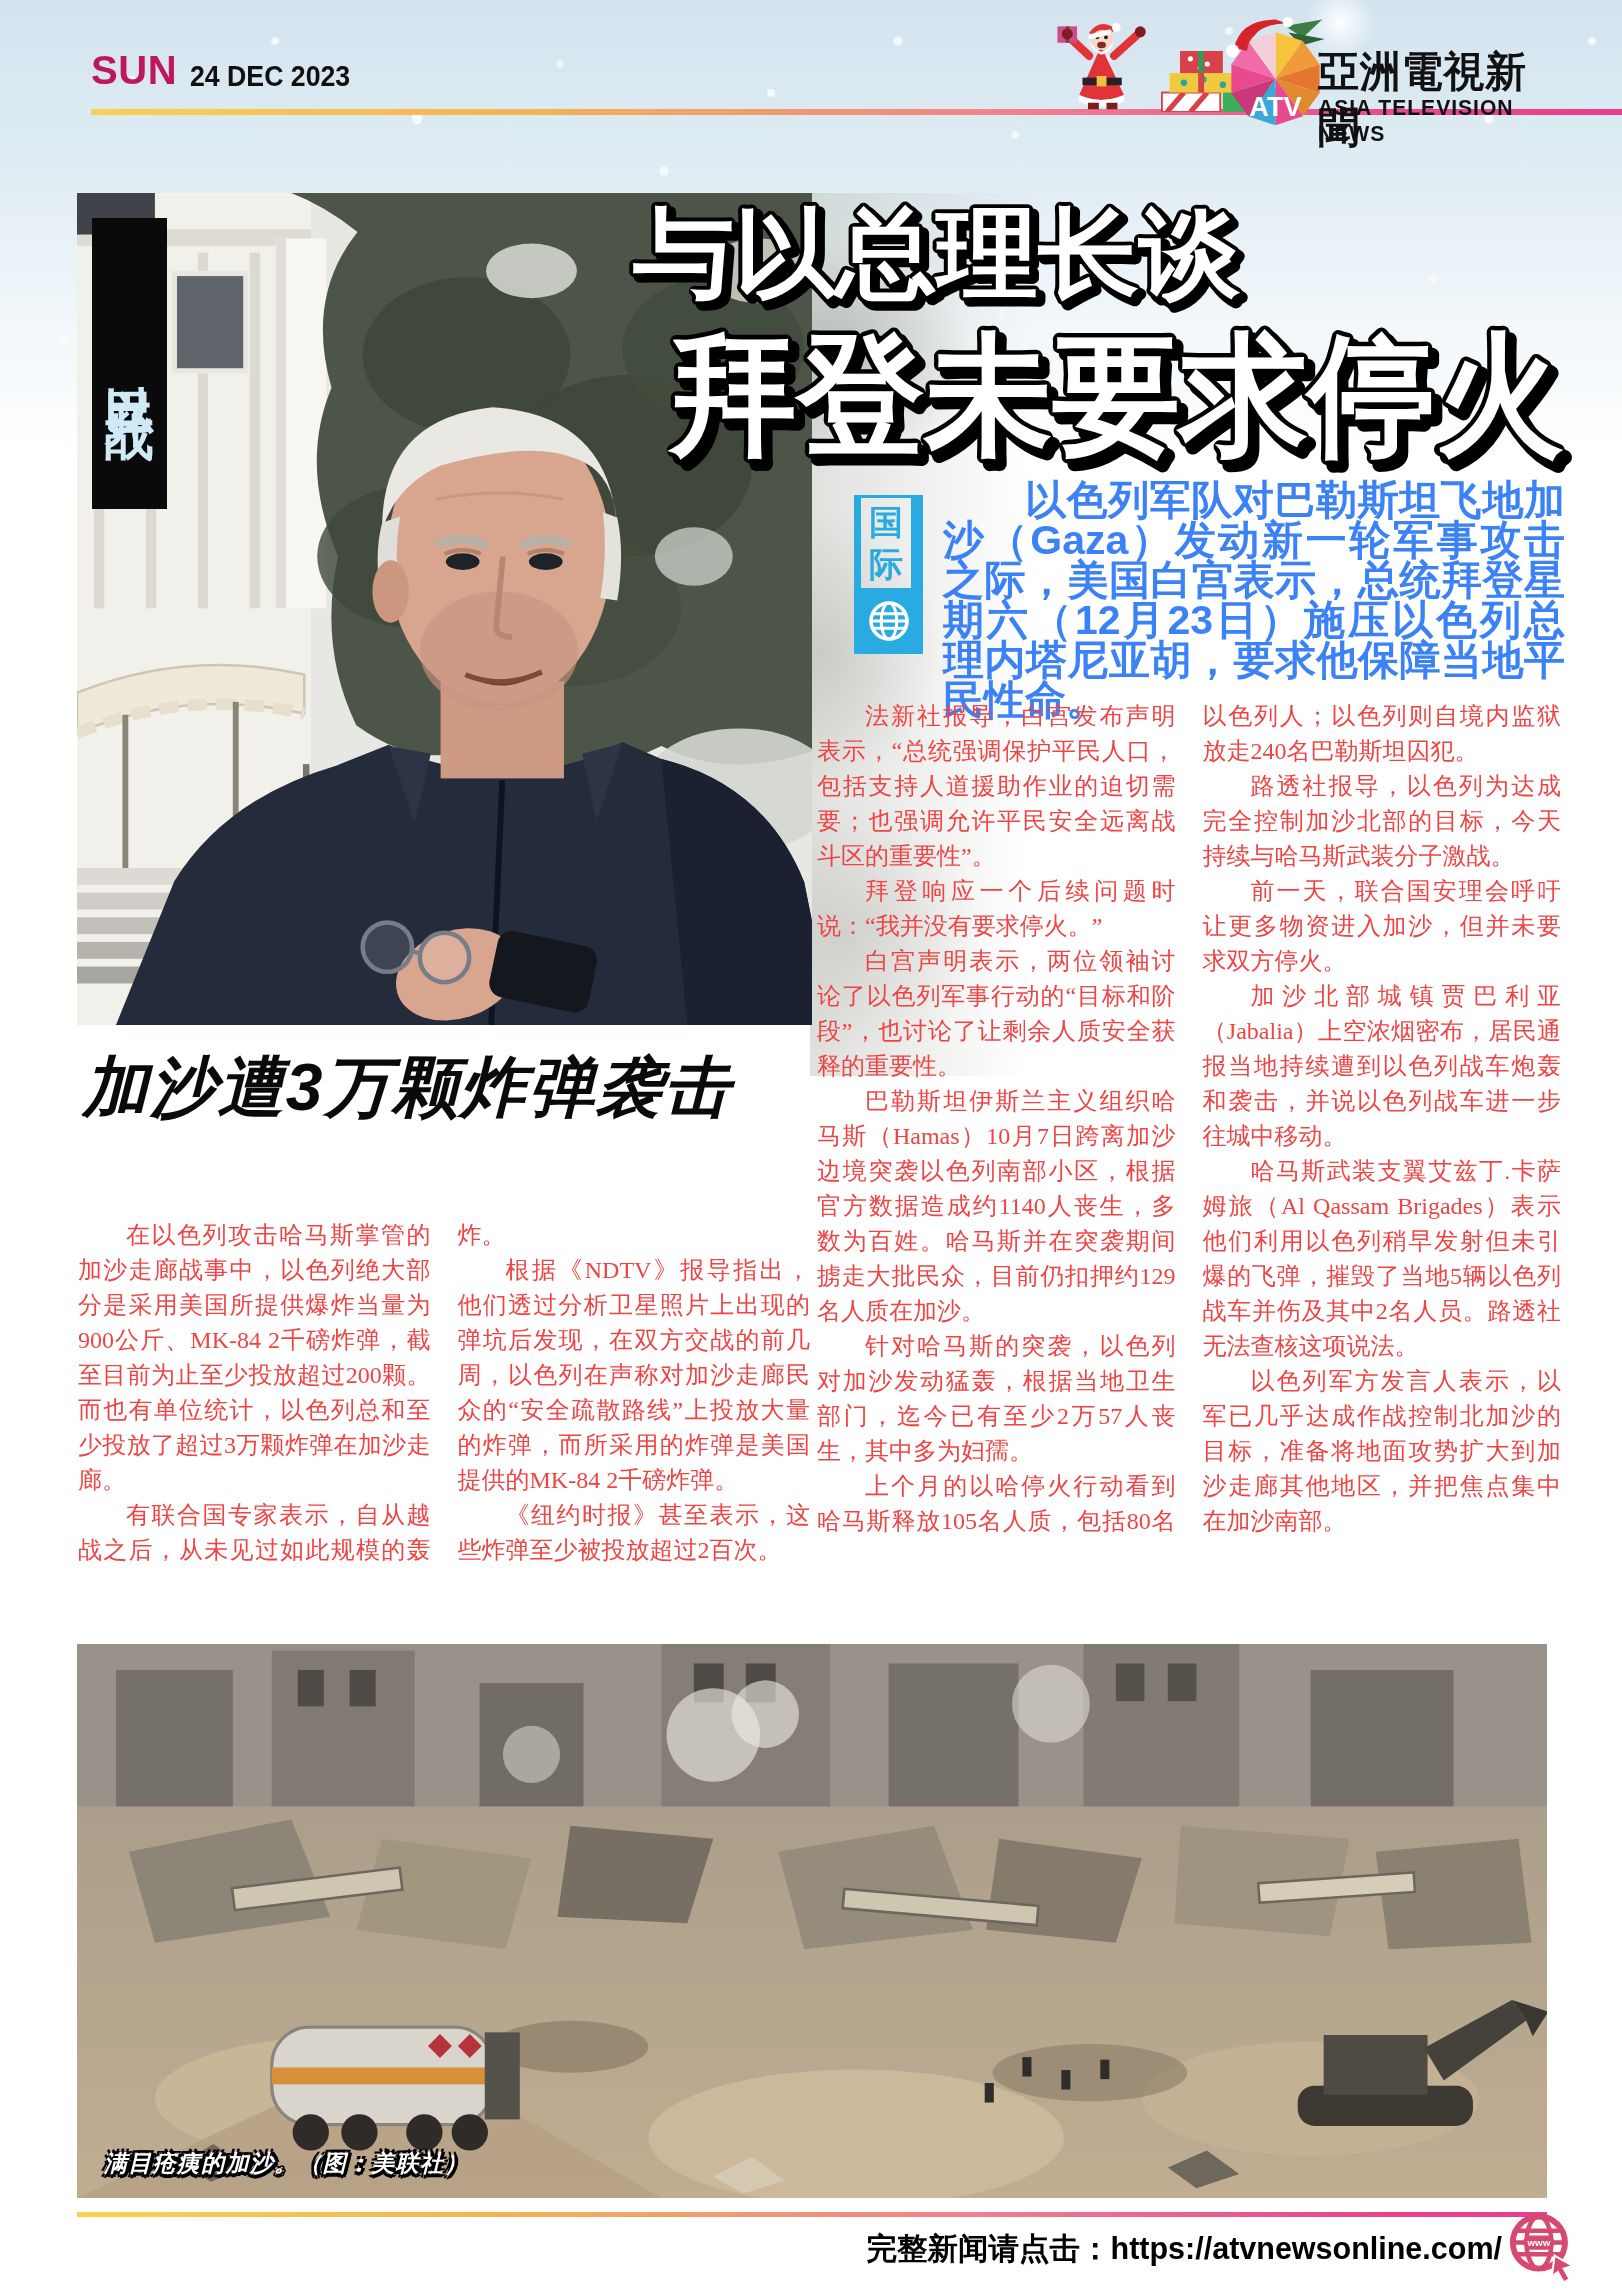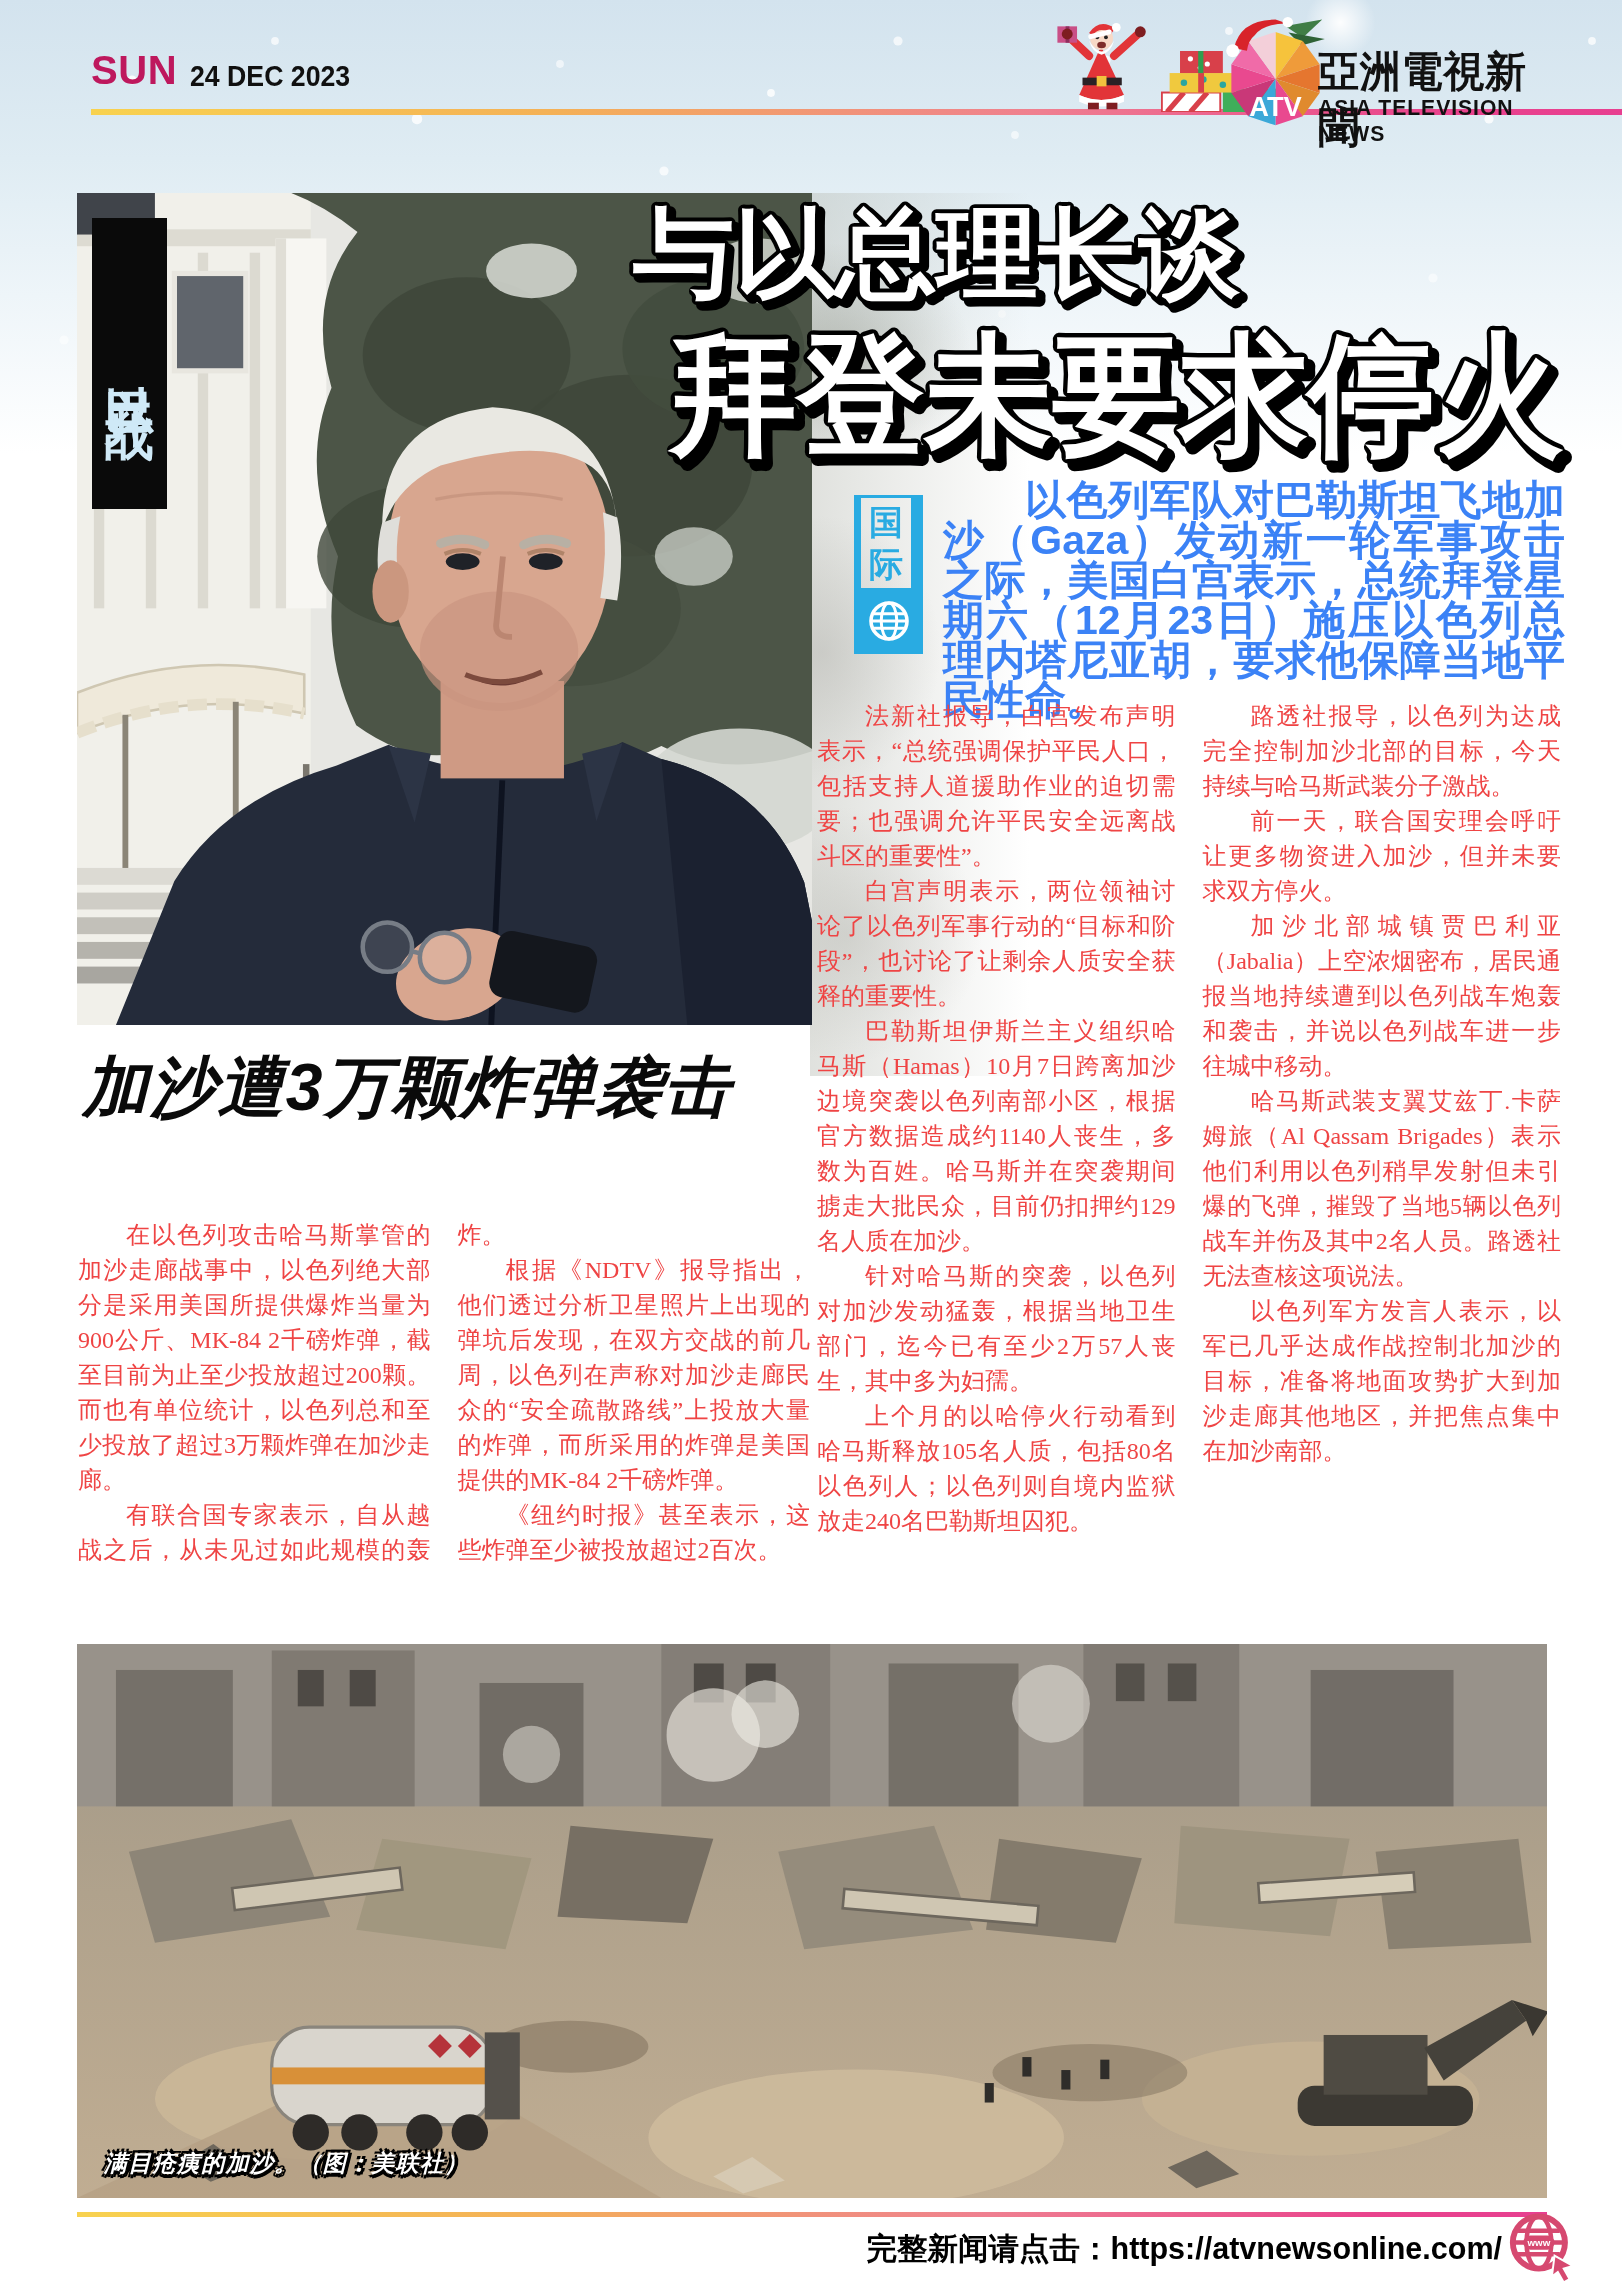--- a/index.html
+++ b/index.html
@@ -261,20 +261,21 @@
       <line x1="10" y1="40" x2="70" y2="40" stroke="#fff" stroke-width="5"></line>
       <line x1="12" y1="52" x2="68" y2="52" stroke="#fff" stroke-width="5"></line>
     </svg>
   </div>
 </div>
 
 <div class="lede">以色列军队对巴勒斯坦飞地加沙（Gaza）发动新一轮军事攻击之际，美国白宫表示，总统拜登星期六（12月23日）施压以色列总理内塔尼亚胡，要求他保障当地平民性命。</div>
 
 <div class="cols main-cols">
     <p>法新社报导，白宫发布声明表示，“总统强调保护平民人口，包括支持人道援助作业的迫切需要；也强调允许平民安全远离战斗区的重要性”。</p>
+    <p>拜登响应一个后续问题时说：“我并没有要求停火。”</p>
     <p>白宫声明表示，两位领袖讨论了以色列军事行动的“目标和阶段”，也讨论了让剩余人质安全获释的重要性。</p>
     <p>巴勒斯坦伊斯兰主义组织哈马斯（Hamas）10月7日跨离加沙边境突袭以色列南部小区，根据官方数据造成约1140人丧生，多数为百姓。哈马斯并在突袭期间掳走大批民众，目前仍扣押约129名人质在加沙。</p>
     <p>针对哈马斯的突袭，以色列对加沙发动猛轰，根据当地卫生部门，迄今已有至少2万57人丧生，其中多为妇孺。</p>
     <p>上个月的以哈停火行动看到哈马斯释放105名人质，包括80名以色列人；以色列则自境内监狱放走240名巴勒斯坦囚犯。</p>
     <p>路透社报导，以色列为达成完全控制加沙北部的目标，今天持续与哈马斯武装分子激战。</p>
     <p>前一天，联合国安理会呼吁让更多物资进入加沙，但并未要求双方停火。</p>
     <p>加沙北部城镇贾巴利亚（Jabalia）上空浓烟密布，居民通报当地持续遭到以色列战车炮轰和袭击，并说以色列战车进一步往城中移动。</p>
     <p>哈马斯武装支翼艾兹丁.卡萨姆旅（Al Qassam Brigades）表示他们利用以色列稍早发射但未引爆的飞弹，摧毁了当地5辆以色列战车并伤及其中2名人员。路透社无法查核这项说法。</p>
     <p>以色列军方发言人表示，以军已几乎达成作战控制北加沙的目标，准备将地面攻势扩大到加沙走廊其他地区，并把焦点集中在加沙南部。</p>
   </div>

